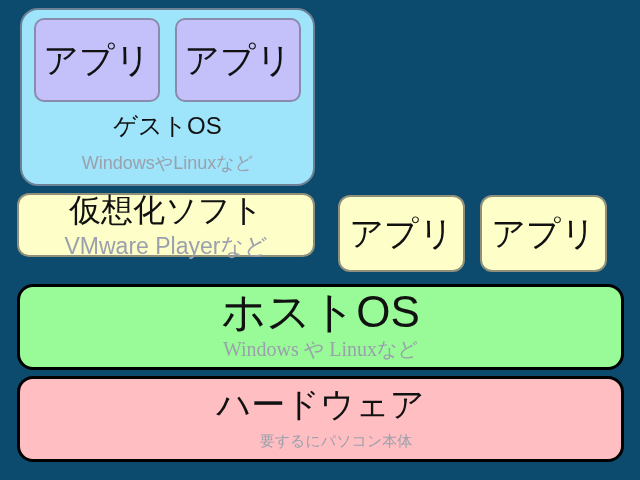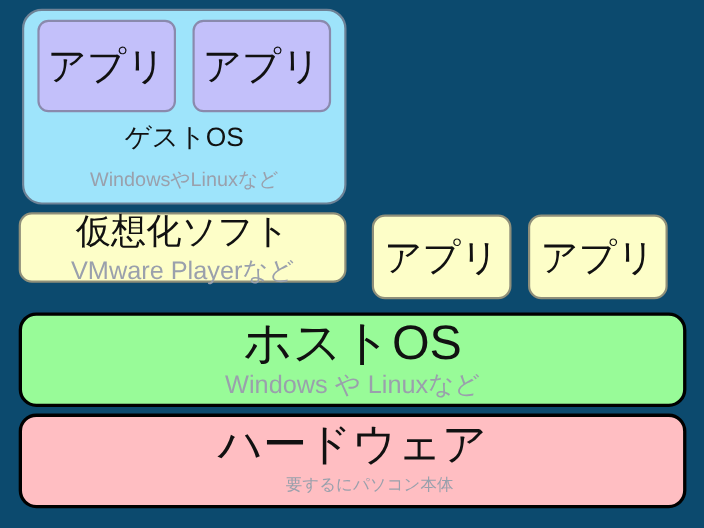--- a/index.html
+++ b/index.html
@@ -81,31 +81,31 @@
 
   
   .host-os {
     left: 17px; top: 284px; width: 607px; height: 86px;
     background: #98fb98;
     border: 3px solid #000000;
     border-radius: 16px;
     justify-content: center;
   }
   .host-os .title { font-size: 44px; line-height: 44px; }
-  .host-os .subtitle { font-size: 23px; line-height: 30px; }
+  .host-os .subtitle { font-size: 20px; line-height: 30px; font-family: Liberation Serif, serif; }
 
   
   .hardware {
     left: 17px; top: 376px; width: 607px; height: 86px;
     background: #ffbec2;
     border: 3px solid #000000;
     border-radius: 16px;
     justify-content: center;
   }
-  .hardware .title { font-size: 40px; line-height: 44px; }
+  .hardware .title { font-size: 34px; line-height: 44px; }
   .hardware .subtitle { font-size: 15px; line-height: 30px; margin-left: 31px; }
 </style>
 </head>
 <body>
 
 <div class="canvas">
 
   <div class="box guest-os">
     <div class="guest-apps-row">
       <div class="app-purple">

